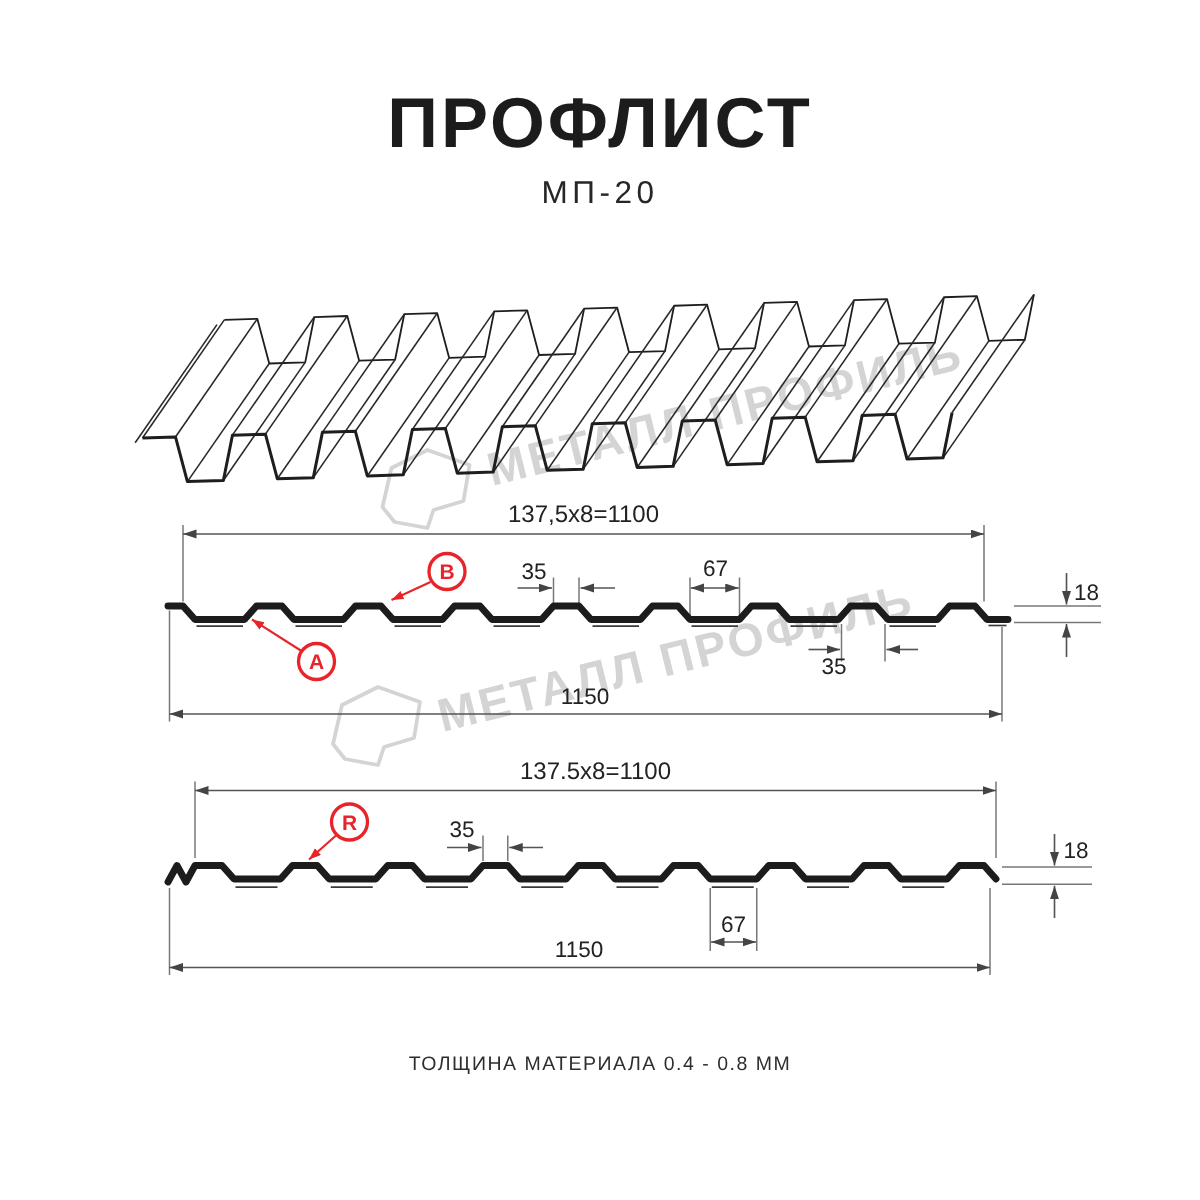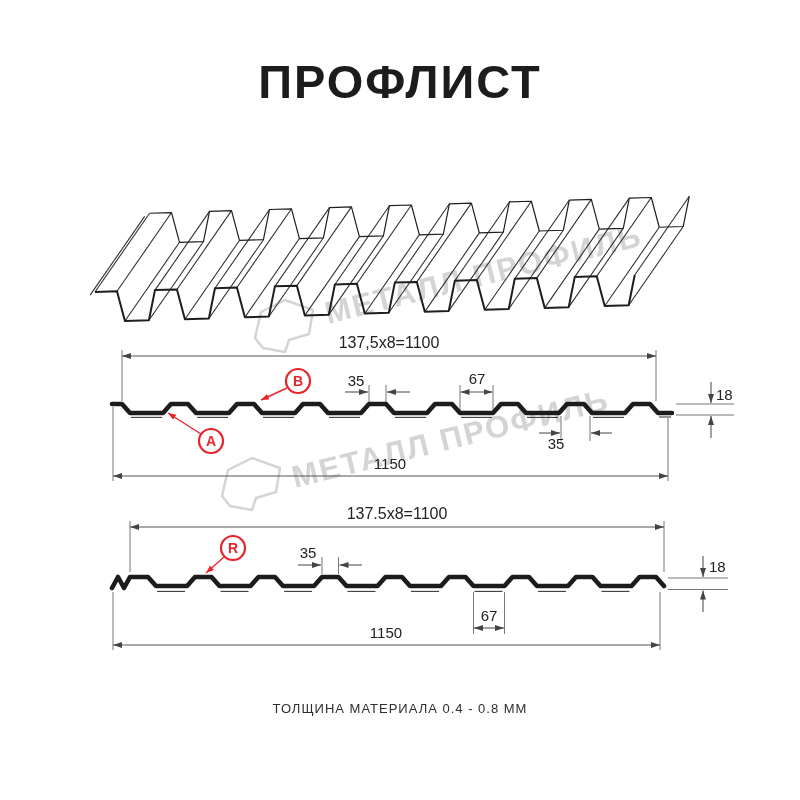--- a/index.html
+++ b/index.html
@@ -29,20 +29,21 @@
   .wmtext{fill:var(--wm);font-size:31px;font-weight:700;letter-spacing:2px;}
   .mid{text-anchor:middle;}
   .st{text-anchor:start;}
 </style>
 </head>
 <body>
 
 <div class="stage">
 
   <div class="abs title">ПРОФЛИСТ</div>
+  <div class="abs subtitle">МП-20</div>
 
   <svg class="scene" width="800" height="800" viewBox="0 0 800 800">
     <defs>
       <marker id="ar" markerWidth="11" markerHeight="8" refX="9" refY="3" orient="auto-start-reverse" markerUnits="userSpaceOnUse">
         <path d="M0,0L9,3L0,6Z" fill="#444"></path>
       </marker>
       <marker id="arR" markerWidth="10" markerHeight="8" refX="8" refY="3" orient="auto" markerUnits="userSpaceOnUse">
         <path d="M0,0L8,3L0,6Z" fill="#e8242b"></path>
       </marker>
     </defs>

